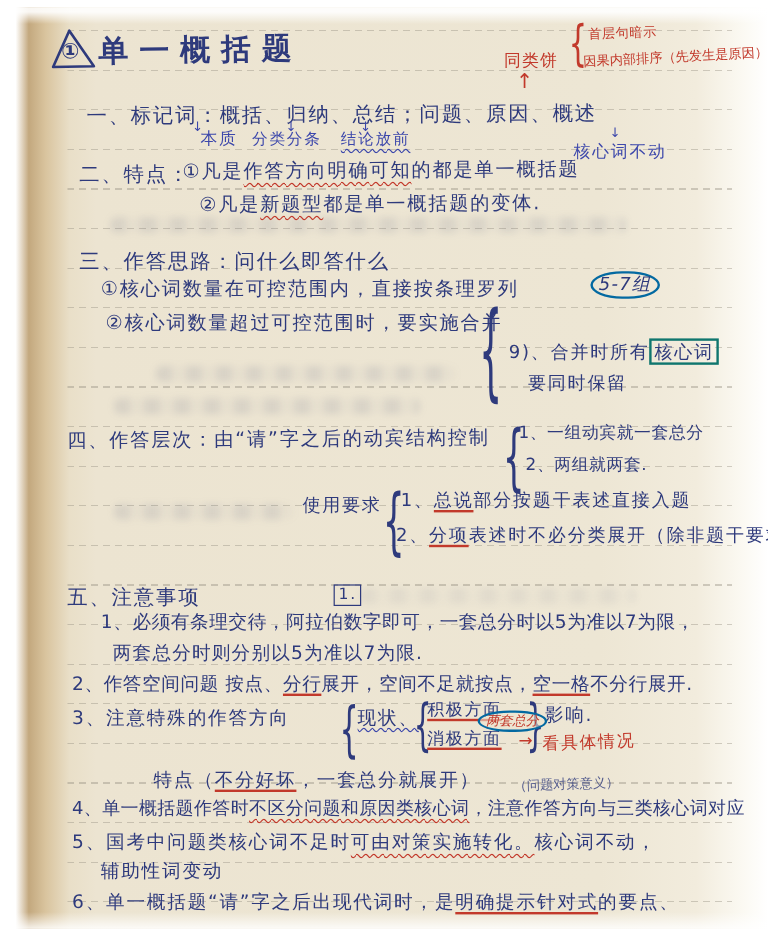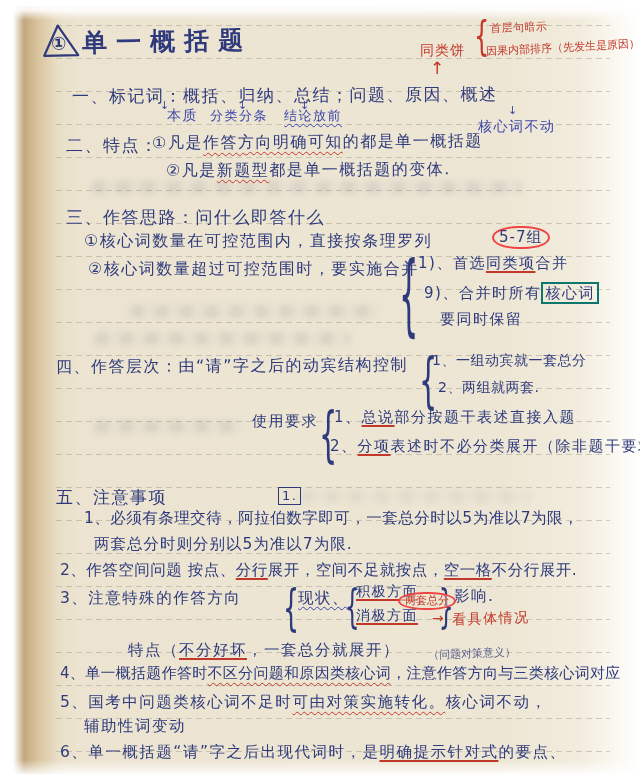--- a/index.html
+++ b/index.html
@@ -15,21 +15,21 @@
     mask-image:repeating-linear-gradient(90deg,#000 0 6px,transparent 6px 10px);}
   .smudge{position:absolute;height:13px;border-radius:5px;filter:blur(3px);
     background:repeating-linear-gradient(90deg,rgba(88,94,124,.13) 0 13px,rgba(88,94,124,.03) 13px 25px);}
   .ln{position:absolute;color:#2e3a7c;font-size:16px;letter-spacing:1.5px;white-space:nowrap;}
   .sm{font-size:13px;color:#3c47ab;}
   .tiny{font-size:11px;}
   .red{color:#c2392b;}
   .u-red{text-decoration:underline;text-decoration-color:#c2392b;text-decoration-thickness:2px;text-underline-offset:3px;}
   .u-red-wavy{text-decoration:underline wavy #c2392b;text-decoration-thickness:1.2px;text-underline-offset:4px;}
   .u-ink-wavy{text-decoration:underline wavy #3c47ab;text-decoration-thickness:1.2px;text-underline-offset:3px;}
-  .oval-red{display:inline-block;border:2px solid #ef4444;border-radius:50%/55%;padding:0 5px;line-height:1.25;}
+  .oval-red{display:inline-block;border:2px solid #0369a1;border-radius:50%/55%;padding:0 5px;line-height:1.25;font-style:italic;}
   .box-red{display:inline-block;border:2px solid #0f766e;padding:0 2px;line-height:1.2;}
   .box-ink{display:inline-block;border:1.5px solid #2e3a7c;padding:0 3px;font-size:13px;line-height:1.25;}
   .brace{position:absolute;color:#2e3a7c;transform-origin:top center;line-height:1;}
   .title{font-size:25px;letter-spacing:9px;font-weight:bold;}
   .tri{position:relative;display:inline-block;width:38px;height:34px;vertical-align:-6px;margin-right:2px;}
   .trimark{position:absolute;left:9px;top:9px;font-size:18px;font-weight:bold;color:#2e3a7c;letter-spacing:0;}
 </style>
 </head>
 <body>
 
@@ -78,23 +78,20 @@
     <span>②凡是</span><span class="u-red-wavy">新题型</span><span>都是单一概括题的变体.</span>
   </div>
 
   <div class="ln" style="left:84px;top:231px;">①核心词数量在可控范围内，直接按条理罗列</div>
   <div class="ln" style="left:66px;top:206px;font-size:17px;">
     <span>三、作答思路：</span><span>问什么即答什么</span>
   </div>
   <div class="ln oval-red" style="left:492px;top:226px;font-size:15px;letter-spacing:1px;">5-7组</div>
   <div class="ln" style="left:88px;top:259px;">②核心词数量超过可控范围时，要实施合并</div>
   <span class="brace" style="left:398px;top:250px;font-size:34px;transform:scale(.9,2.6);">{</span>
-  <div class="ln" style="left:418px;top:254px;font-size:15px;">
-    <span>1)、首选</span><span class="u-red">同类项</span><span>合并</span>
-  </div>
   <div class="ln" style="left:424px;top:282px;font-size:15px;">
     <span>9)、合并时所有</span><span class="box-red">核心词</span>
   </div>
   <div class="ln" style="left:440px;top:310px;font-size:15px;">要同时保留</div>
 
   <div class="ln" style="left:56px;top:356px;font-size:16px;transform:rotate(-0.4deg);">四、作答层次：由“请”字之后的动宾结构控制</div>
   <span class="brace" style="left:418px;top:350px;font-size:32px;transform:scale(.9,1.9);">{</span>
   <div class="ln" style="left:432px;top:352px;font-size:14px;letter-spacing:.5px;">1、一组动宾就一套总分</div>
   <div class="ln" style="left:438px;top:379px;font-size:14px;letter-spacing:.5px;">2、两组就两套.</div>
   <div class="ln" style="left:252px;top:412px;font-size:15px;">使用要求</div>

